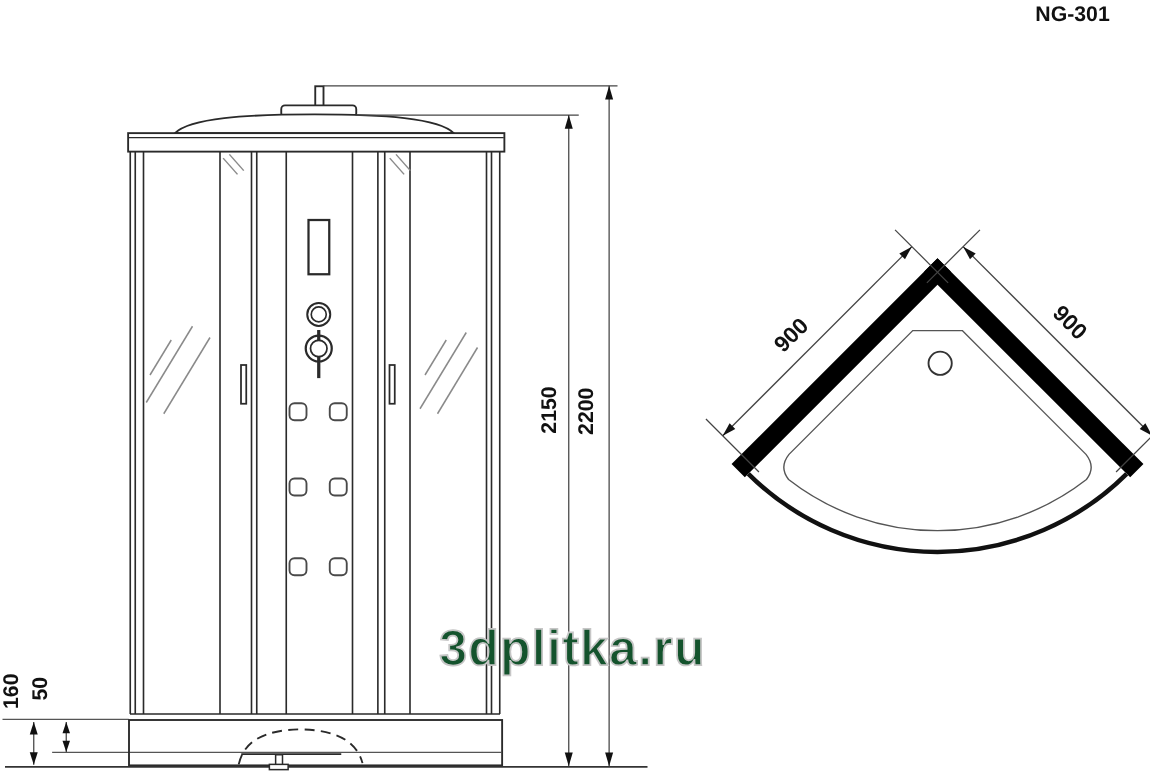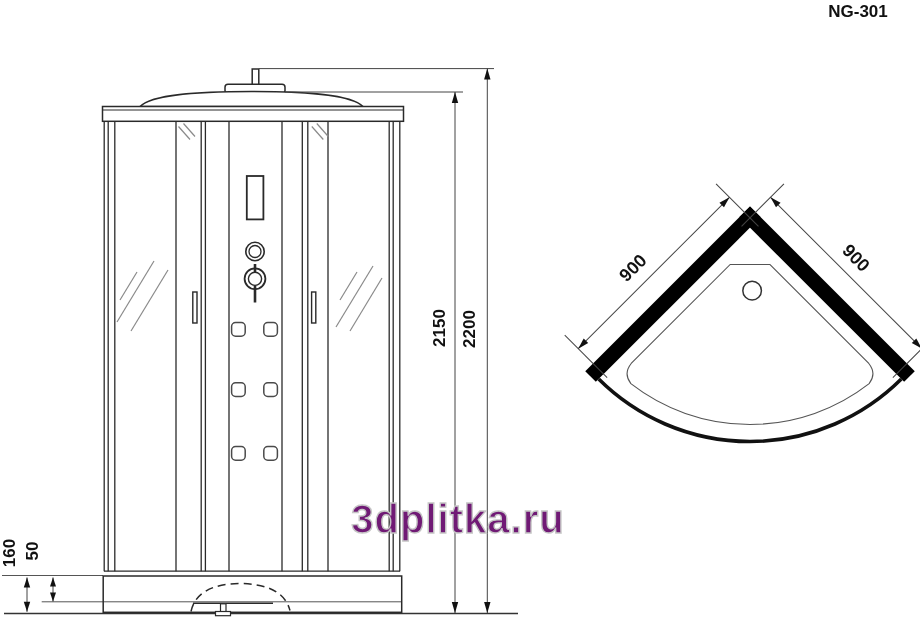--- a/index.html
+++ b/index.html
@@ -24,21 +24,21 @@
   #model-label{
     font-size:17px;
     left:815px;top:3px;width:86px;
     text-align:center;
   }
   #watermark{
     font-size:40px;
     letter-spacing:1px;
     left:458px;top:519px;
     transform:translate(-50%,-50%);
-    color:#701a75;
+    color:#14532d;
     -webkit-text-stroke:1.4px #c6c6c6;
     font-weight:bold;
   }
 </style>
 </head>
 <body>
 
 <div id="canvas">
 
   <svg id="drawing" width="920" height="620" viewBox="0 0 920 620">

